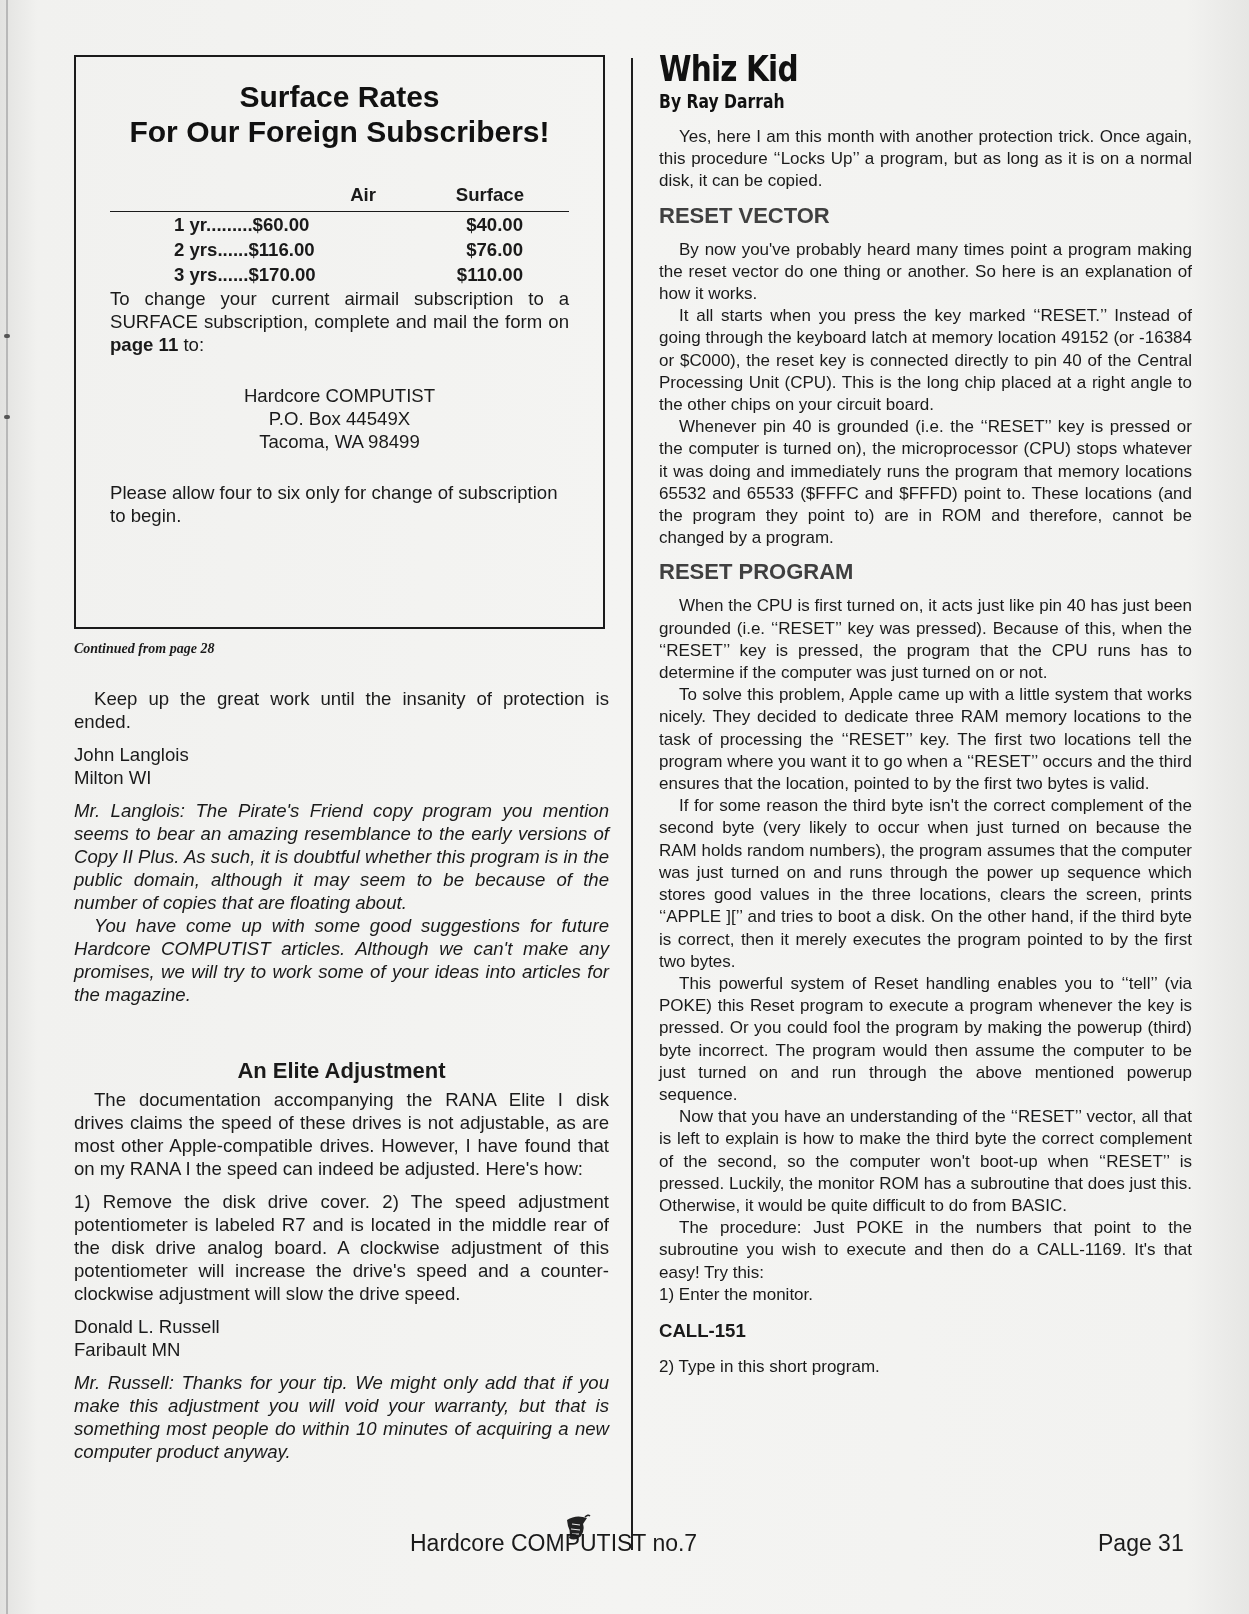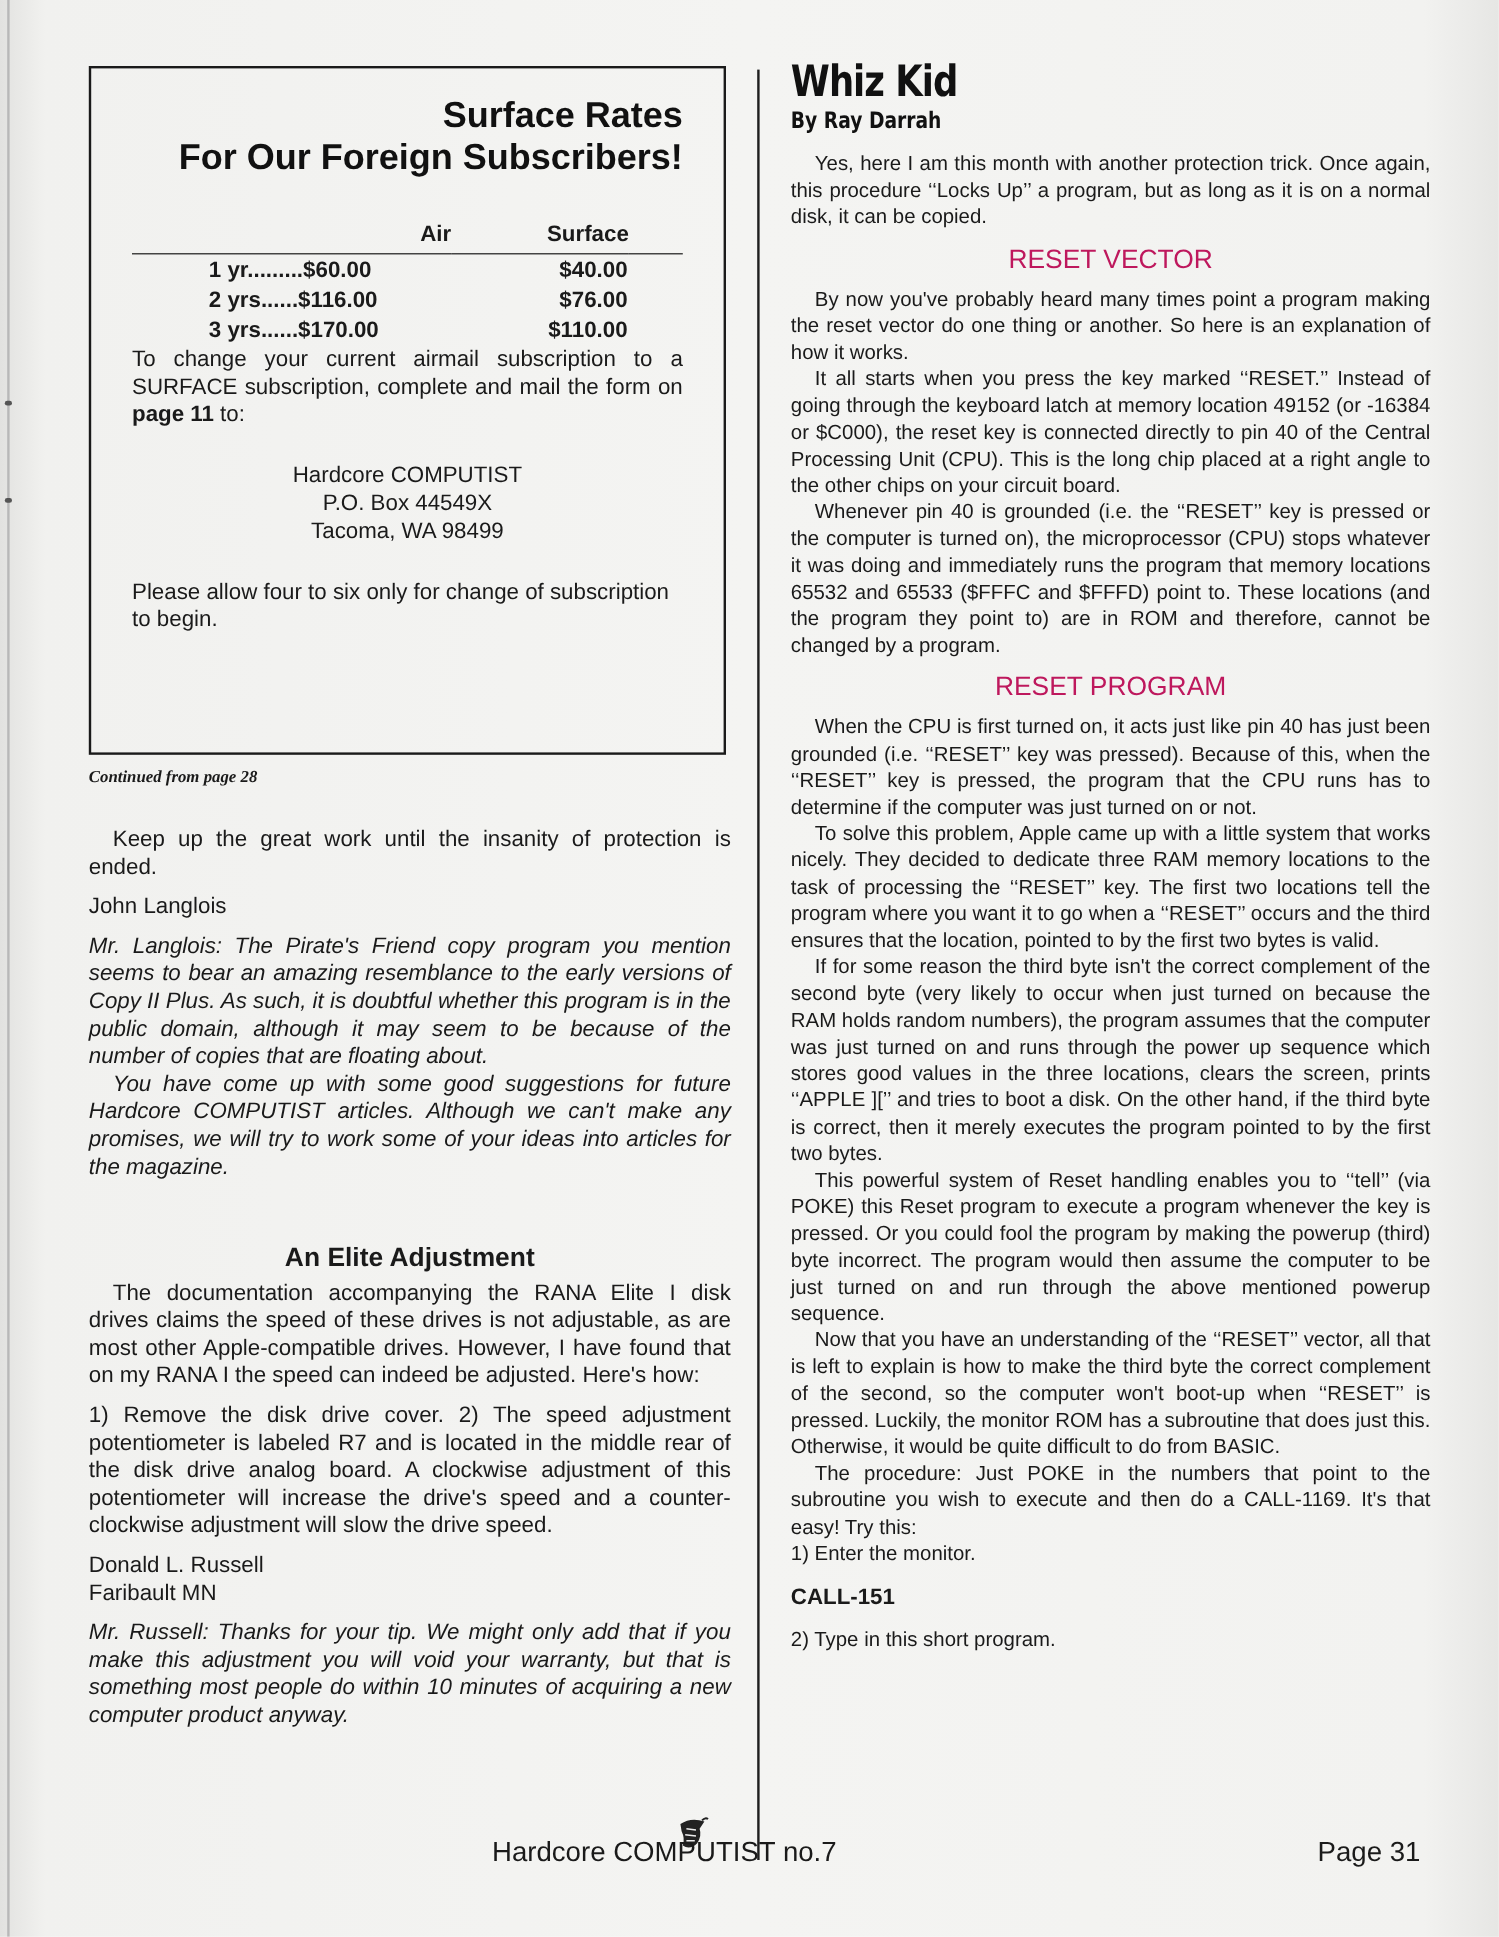--- a/index.html
+++ b/index.html
@@ -16,21 +16,21 @@
 
   .col-left { position: absolute; left: 74px; top: 55px; width: 535px; }
   .col-right { position: absolute; left: 659px; top: 50px; width: 533px; }
   .col-divider { position: absolute; left: 631px; top: 58px; width: 2px; height: 1492px; background: #1e1e1e; }
 
   .rates-box {
     border: 2px solid #1a1a1a; width: 531px; height: 574px; box-sizing: border-box;
     padding: 22px 34px 0 34px; position: relative;
   }
   .rates-title {
-    text-align: right; font-weight: bold; font-size: 30px; line-height: 35px; margin: 0 0 34px 0; color: #111;
+    text-align: center; font-weight: bold; font-size: 30px; line-height: 35px; margin: 0 0 34px 0; color: #111;
   }
   .body-text { font-size: 18.6px; line-height: 23px; text-align: justify; margin: 0; }
   .rates-table { margin: 2px 0 0 0; width: 100%; border-collapse: collapse; font-weight: bold; font-size: 18.6px; }
   .rates-head td { padding: 0 0 5px 0; border-bottom: 1.5px solid #1a1a1a; }
   .rates-table td { line-height: 23px; }
   .rates-table .c-term { width: 60px; }
   .rates-table .c-air { width: 206px; text-align: right; }
   .rates-table .c-surf { width: 146px; text-align: right; }
   .rates-row td:first-child { padding-left: 64px; }
   .address { text-align: center; font-size: 18.6px; line-height: 23px; margin: 28px 0 28px 0; }
@@ -44,21 +44,21 @@
   .gap { height: 10px; }
 
   .whiz-title {
     font-family: "DejaVu Sans", sans-serif; font-weight: bold; font-size: 36px; line-height: 38px;
     letter-spacing: -1px; transform: scaleX(0.82); transform-origin: left; margin: 0; color: #111;
   }
   .byline {
     font-family: "DejaVu Sans", sans-serif; font-weight: bold; font-size: 19px; line-height: 22px;
     transform: scaleX(0.82); transform-origin: left; margin: 2px 0 14px 0; color: #111;
   }
-  .sub-head { text-align: center; font-weight: normal; font-size: 22px; margin: 10px 0 10px 0; color: #be185d; }
+  .sub-head { text-align: left; font-weight: bold; font-size: 22px; margin: 10px 0 10px 0; color: #404040; }
   .right-text { font-size: 17px; line-height: 22.2px; text-align: justify; margin: 0; }
   .code { font-weight: bold; font-size: 18.6px; margin: 14px 0 14px 0; }
 
   .mascot { position: absolute; left: 561px; top: 1512px; width: 30px; height: 30px; }
 
   .footer-title { position: absolute; left: 410px; top: 1530px; font-size: 23px; color: #1a1a1a; }
   .footer-page { position: absolute; left: 1098px; top: 1530px; font-size: 23px; color: #1a1a1a; }
 </style>
 </head>
 <body>
@@ -116,20 +116,21 @@
     </div>
     <p class="body-text" style="text-align:left">Please allow four to six only for change of subscription to begin.</p>
   </div>
 
   <div class="continued">Continued from page 28</div>
 
   <div class="letter">
     <p class="body-text indent">Keep up the great work until the insanity of protection is ended.</p>
     <div class="sig">
       <div>John Langlois</div>
+      <div>Milton WI</div>
     </div>
     <p class="body-text italic">Mr. Langlois: The Pirate's Friend copy program you mention seems to bear an amazing resemblance to the early versions of Copy II Plus. As such, it is doubtful whether this program is in the public domain, although it may seem to be because of the number of copies that are floating about.</p>
     <p class="body-text italic indent">You have come up with some good suggestions for future Hardcore COMPUTIST articles. Although we can't make any promises, we will try to work some of your ideas into articles for the magazine.</p>
   </div>
 
   <div class="section-head">An Elite Adjustment</div>
   <div>
     <p class="body-text indent">The documentation accompanying the RANA Elite I disk drives claims the speed of these drives is not adjustable, as are most other Apple-compatible drives. However, I have found that on my RANA I the speed can indeed be adjusted. Here's how:</p>
     <div class="gap"></div>
     <p class="body-text">1) Remove the disk drive cover. 2) The speed adjustment potentiometer is labeled R7 and is located in the middle rear of the disk drive analog board. A clockwise adjustment of this potentiometer will increase the drive's speed and a counter-clockwise adjustment will slow the drive speed.</p>

